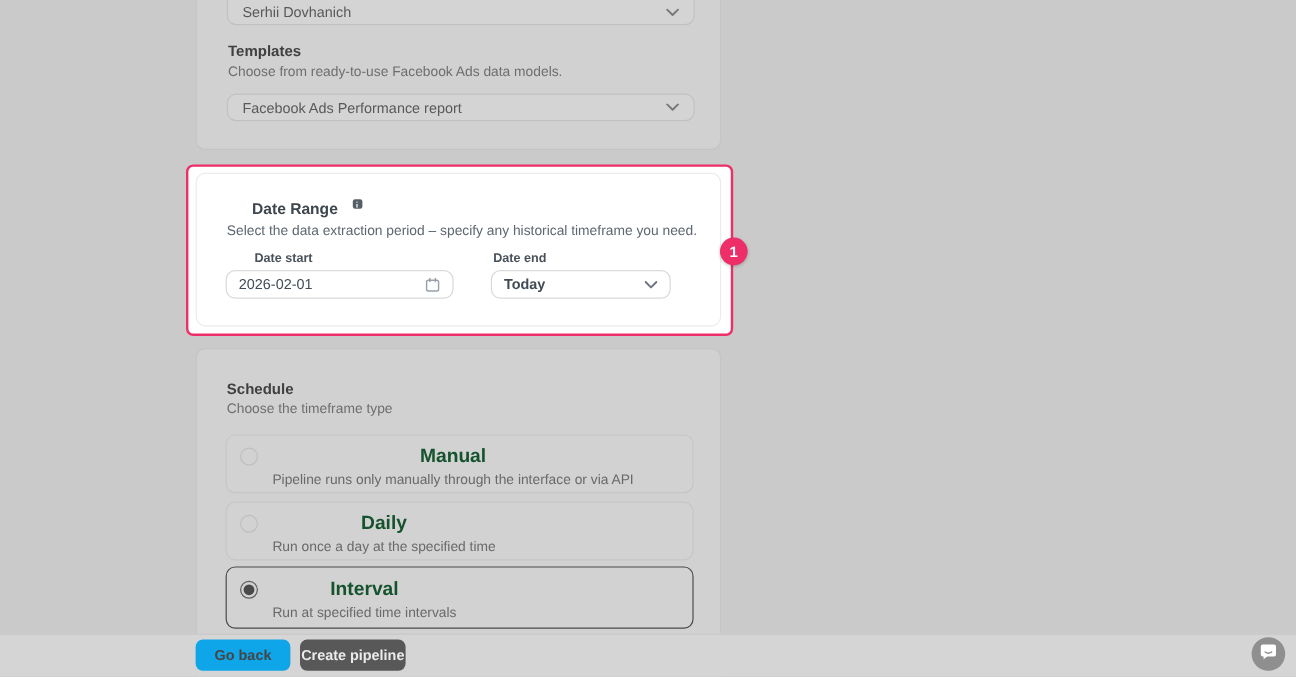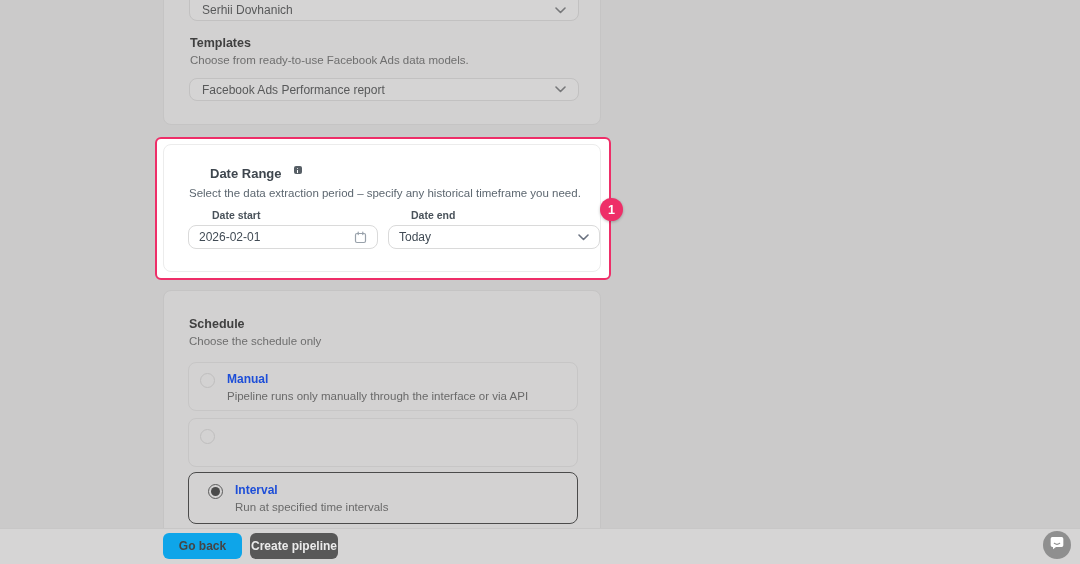--- a/index.html
+++ b/index.html
@@ -35,41 +35,41 @@
   #dr-desc { left:189px; top:187px; font-size:11.5px; color:#5d6770; }
 
   .field-label { font-size:10.5px; font-weight:bold; color:#49525a;padding-left:23px; }
   #ds-label { left:189px; top:209px; }
   #de-label { left:388px; top:209px; }
 
   .field { background:#fff; border:1px solid #dadada; border-radius:8px; height:24px;
            display:flex; align-items:center; justify-content:space-between;
            padding:0 10px; font-size:12px; color:#414b55; cursor:pointer;gap:41px; }
   #ds-field { left:188px; top:225px; width:190px; }
-  #de-field { left:388px; top:225px; width:212px; }
+  #de-field { left:409px; top:225px; width:150px;font-weight:bold; }
 
   #step-badge { left:600px; top:198px; width:23px; height:23px; border-radius:50%;
                 background:#ee2e68; color:#ffffff; font-size:12.5px; font-weight:bold;
                 display:flex; align-items:center; justify-content:center;
                 box-shadow:0 1px 3px rgba(0,0,0,.25); }
 
   #schedule-heading { left:189px; top:317px; }
   #schedule-desc    { left:189px; top:335px; }
 
   .option { left:188px; width:390px; background:#d3d2d2; border:1px solid #c7c6c6;
             border-radius:8px; display:flex; gap:12px; padding:9px 11px; cursor:pointer; }
   #opt-manual   { top:362px; height:49px; }
   #opt-daily    { top:418px; height:49px; }
-  #opt-interval { top:472px; height:52px; border:1.5px solid #4b4b4b; padding:10px 19px; }
+  #opt-interval { top:472px; height:52px; border:1.5px solid #4b4b4b; padding:10px 11px; }
 
   .radio { width:15px; height:15px; border-radius:50%; border:1px solid #bfbebe; flex:none; margin-top:1px; }
   .radio.checked { border:1px solid #5c5c5c; position:relative; }
   .radio.checked::after { content:""; position:absolute; inset:2px; border-radius:50%; background:#4a4a4a; }
 
-  .opt-title { font-size:12px; font-weight:bold; color:#1d4ed8; margin-bottom:4px; }
+  .opt-title { font-size:16px; font-weight:bold; color:#14532d; margin-bottom:4px;text-align:center; }
   .opt-desc  { font-size:11.5px; color:#696969; }
 
   #footer { left:0; top:528px; width:1080px; height:36px; background:#d6d5d5; border-top:1px solid #c8c7c7; }
   .btn { border-radius:6px; font-size:12px; font-weight:bold; display:flex;
          align-items:center; justify-content:center; cursor:pointer; }
   #go-back-btn { left:163px; top:533px; width:79px; height:26px; background:#0ea5e9; color:#454545; }
   #create-btn  { left:250px; top:533px; width:88px; height:26px; background:#585858; color:#ebebeb; }
 
   #chat-fab { left:1043px; top:531px; width:28px; height:28px; border-radius:50%;
               background:#8f8f8f; display:flex; align-items:center; justify-content:center; cursor:pointer; }
@@ -130,32 +130,36 @@
       <svg width="11" height="7" viewBox="0 0 11 7">
           <path d="M1 1 L5.5 5.5 L10 1" fill="none" stroke="#6b7280" stroke-width="1.6" stroke-linecap="round" stroke-linejoin="round"></path>
         </svg>
     </span>
   </div>
 
   <div class="abs" id="step-badge">1</div>
 
   <div class="abs panel" id="panel-schedule"></div>
   <div class="abs heading" id="schedule-heading">Schedule</div>
-  <div class="abs descr" id="schedule-desc">Choose the schedule only</div>
+  <div class="abs descr" id="schedule-desc">Choose the timeframe type</div>
 
   <div class="abs option" id="opt-manual">
     <span class="radio"></span>
     <span>
       <div class="opt-title">Manual</div>
       <div class="opt-desc">Pipeline runs only manually through the interface or via API</div>
     </span>
   </div>
 
   <div class="abs option" id="opt-daily">
     <span class="radio"></span>
+    <span>
+      <div class="opt-title">Daily</div>
+      <div class="opt-desc">Run once a day at the specified time</div>
+    </span>
   </div>
 
   <div class="abs option" id="opt-interval">
     <span class="radio checked"></span>
     <span>
       <div class="opt-title">Interval</div>
       <div class="opt-desc">Run at specified time intervals</div>
     </span>
   </div>
 

